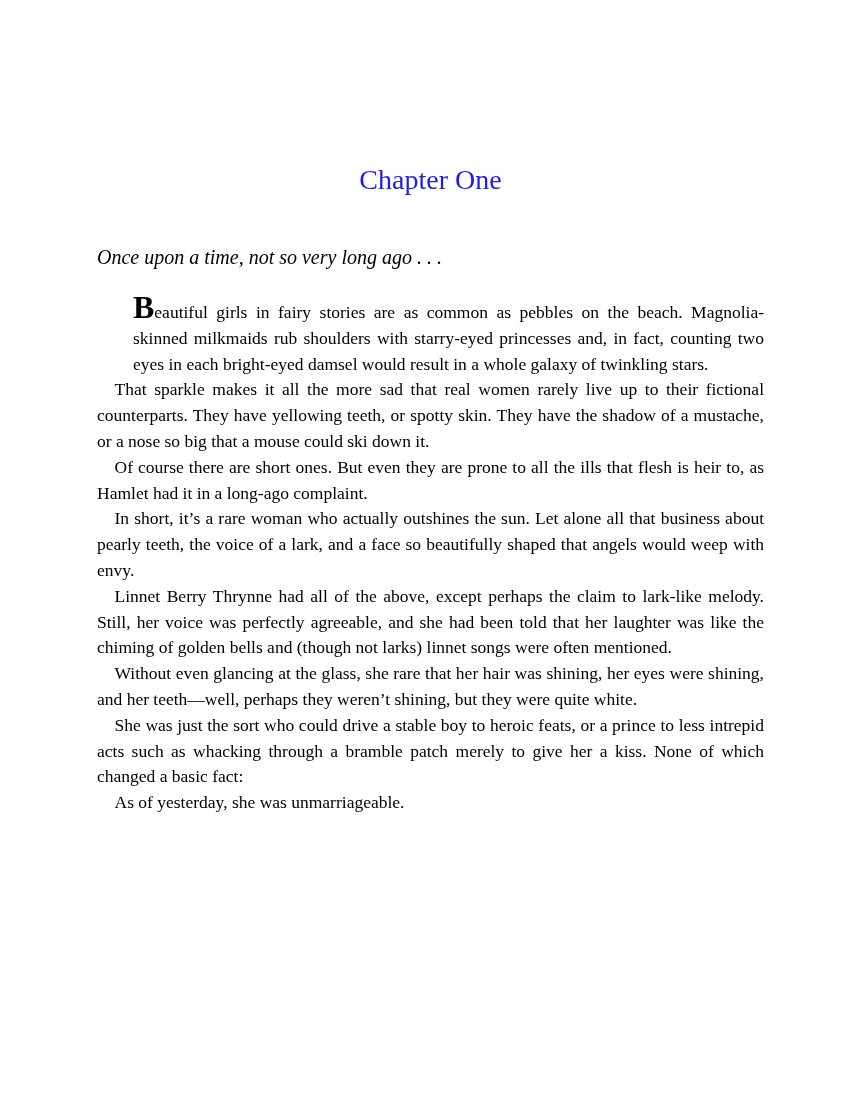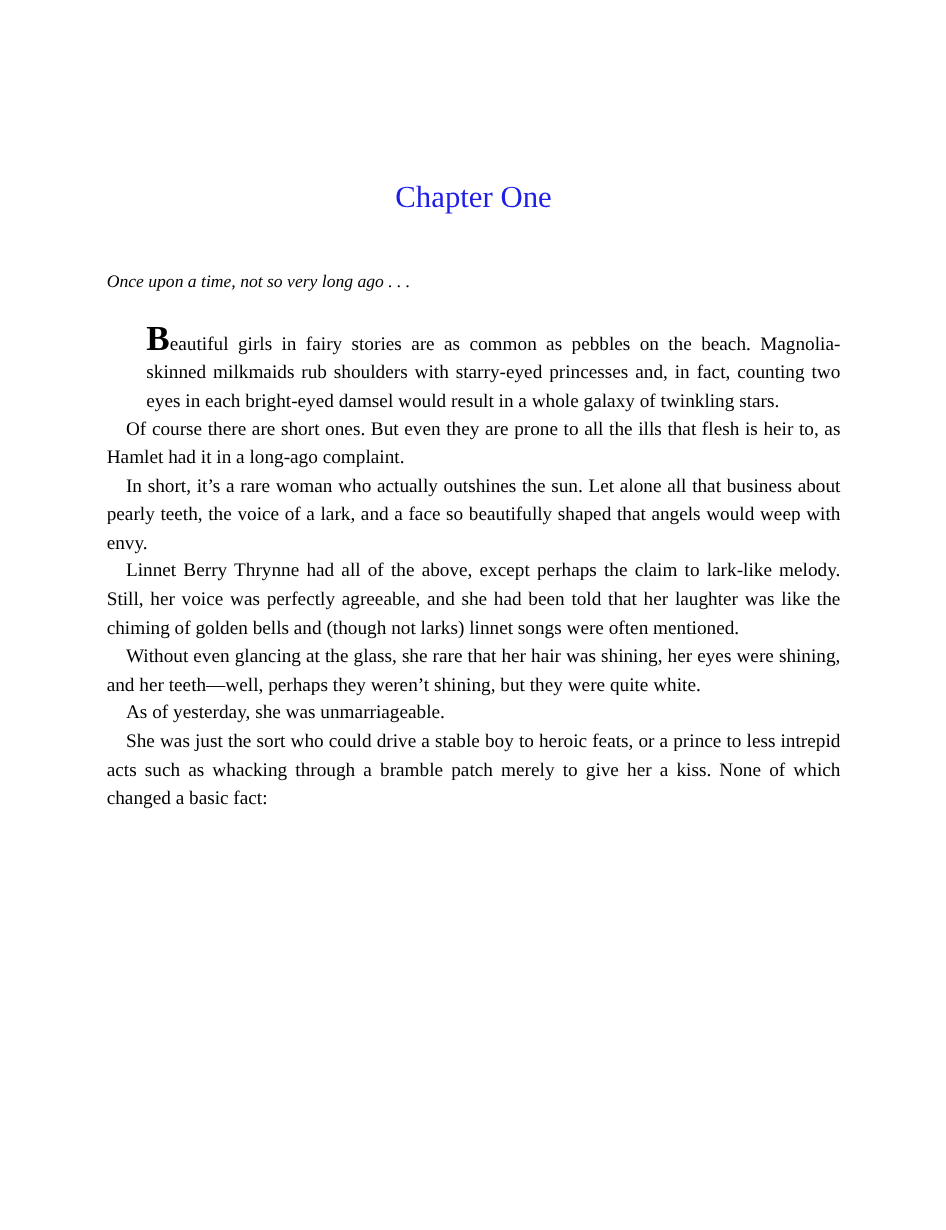--- a/index.html
+++ b/index.html
@@ -22,21 +22,21 @@
   .chapter-title {
     margin: 0;
     font-size: 28px;
     line-height: 36px;
     font-weight: normal;
     text-align: center;
     color: #1e1ee6;
   }
   .epigraph {
     margin-top: 46px;
-    font-size: 16px;
+    font-size: 20px;
     line-height: 26px;
     font-style: italic;
     text-align: left;
   }
   .body-text {
     margin-top: 30px;
     font-size: 17.5px;
     line-height: 25.8px;
     text-align: justify;
   }
@@ -61,22 +61,23 @@
   <div class="content">
 
     <h1 class="chapter-title">Chapter One</h1>
 
     <div class="epigraph">Once upon a time, not so very long ago . . .</div>
 
     <div class="body-text">
 
       <p class="first-paragraph"><span class="drop-cap">B</span><span>eautiful girls in fairy stories are as common as pebbles on the beach. Magnolia-skinned milkmaids rub shoulders with starry-eyed princesses and, in fact, counting two eyes in each bright-eyed damsel would result in a whole galaxy of twinkling stars.</span></p>
 
+      <p>That sparkle makes it all the more sad that real women rarely live up to their fictional counterparts. They have yellowing teeth, or spotty skin. They have the shadow of a mustache, or a nose so big that a mouse could ski down it.</p>
       <p>Of course there are short ones. But even they are prone to all the ills that flesh is heir to, as Hamlet had it in a long-ago complaint.</p>
       <p>In short, it’s a rare woman who actually outshines the sun. Let alone all that business about pearly teeth, the voice of a lark, and a face so beautifully shaped that angels would weep with envy.</p>
       <p>Linnet Berry Thrynne had all of the above, except perhaps the claim to lark-like melody. Still, her voice was perfectly agreeable, and she had been told that her laughter was like the chiming of golden bells and (though not larks) linnet songs were often mentioned.</p>
       <p>Without even glancing at the glass, she rare that her hair was shining, her eyes were shining, and her teeth—well, perhaps they weren’t shining, but they were quite white.</p>
+      <p>She was just the sort who could drive a stable boy to heroic feats, or a prince to less intrepid acts such as whacking through a bramble patch merely to give her a kiss. None of which changed a basic fact:</p>
       <p>As of yesterday, she was unmarriageable.</p>
-      <p>She was just the sort who could drive a stable boy to heroic feats, or a prince to less intrepid acts such as whacking through a bramble patch merely to give her a kiss. None of which changed a basic fact:</p>
 
     </div>
   </div>
 </div>
 
 </body></html>

